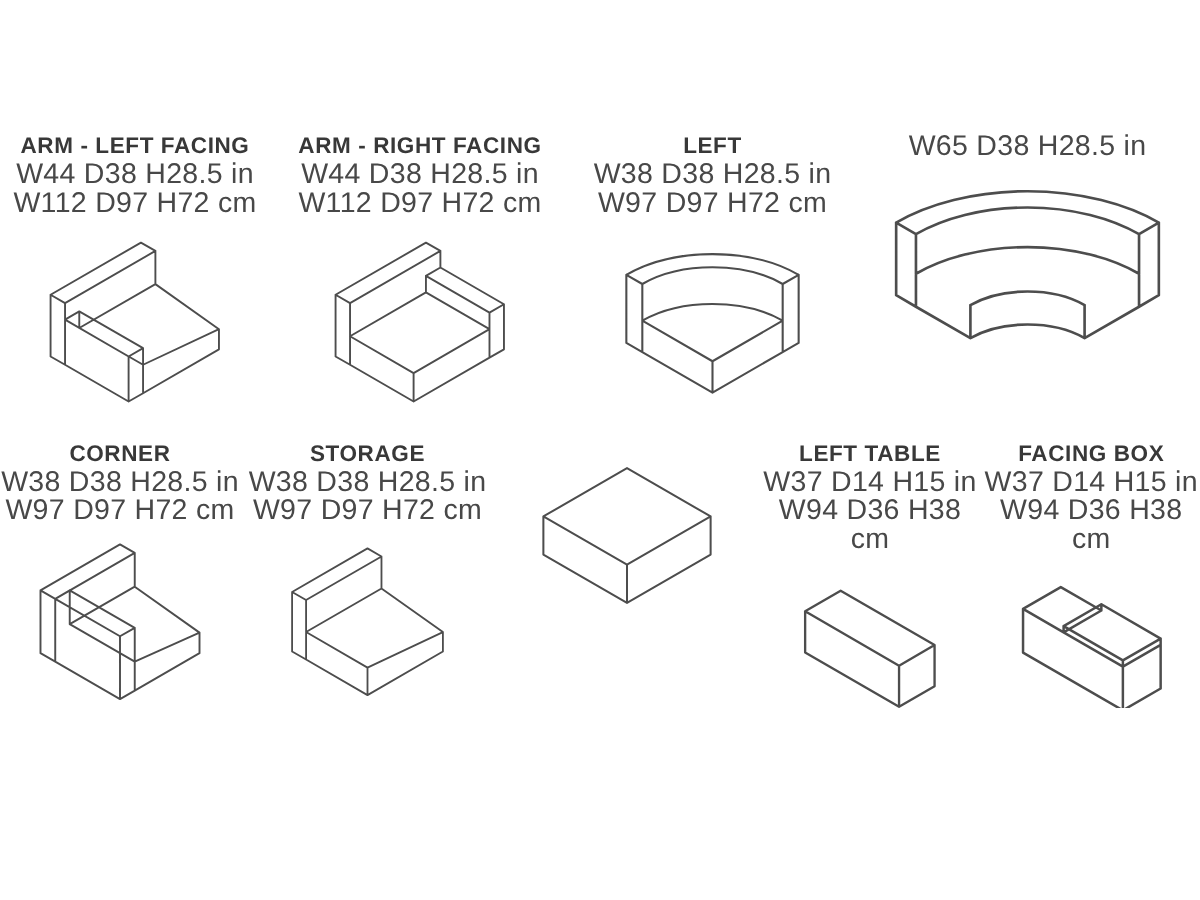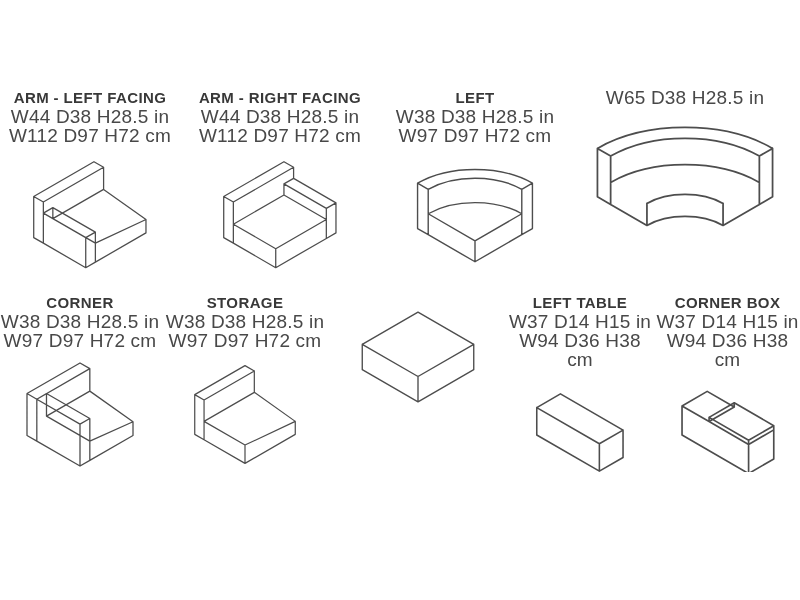--- a/index.html
+++ b/index.html
@@ -124,21 +124,21 @@
       </div>
       <div class="art">
         <svg class="drawing" width="98" height="90" viewBox="-15 -17 50 46">
           <path d="M0 -14 32 4.5 19.9 11.5 -12.1 -7Z M32 4.5 32 18.5 19.9 25.5 19.9 11.5 M-12.1 -7 -12.1 7 19.9 25.5"></path>
         </svg>
       </div>
     </div>
 
     <div class="cell c145">
       <div class="label">
-        <div class="mname">CORNER BOX</div>
+        <div class="mname">FACING BOX</div>
         <div class="mdims">W37 D14 H15 in</div>
         <div class="mdims">W94 D36 H38 cm</div>
       </div>
       <div class="art">
         <svg class="drawing" width="104" height="96" viewBox="-15 -17 50 46">
           <path d="M0 -14 13 -6.5 0.9 0.5 -12.1 -7Z M13 -8.5 32 2.5 19.9 9.5 0.9 -1.5Z M13 -6.5 13 -8.5 M0.9 0.5 0.9 -1.5 M32 2.5 32 4.5 19.9 11.5 19.9 9.5 M0.9 0.5 19.9 11.5 M32 4.5 32 18.5 19.9 25.5 19.9 11.5 M-12.1 -7 -12.1 7 19.9 25.5"></path>
         </svg>
       </div>
     </div>
   </div>

